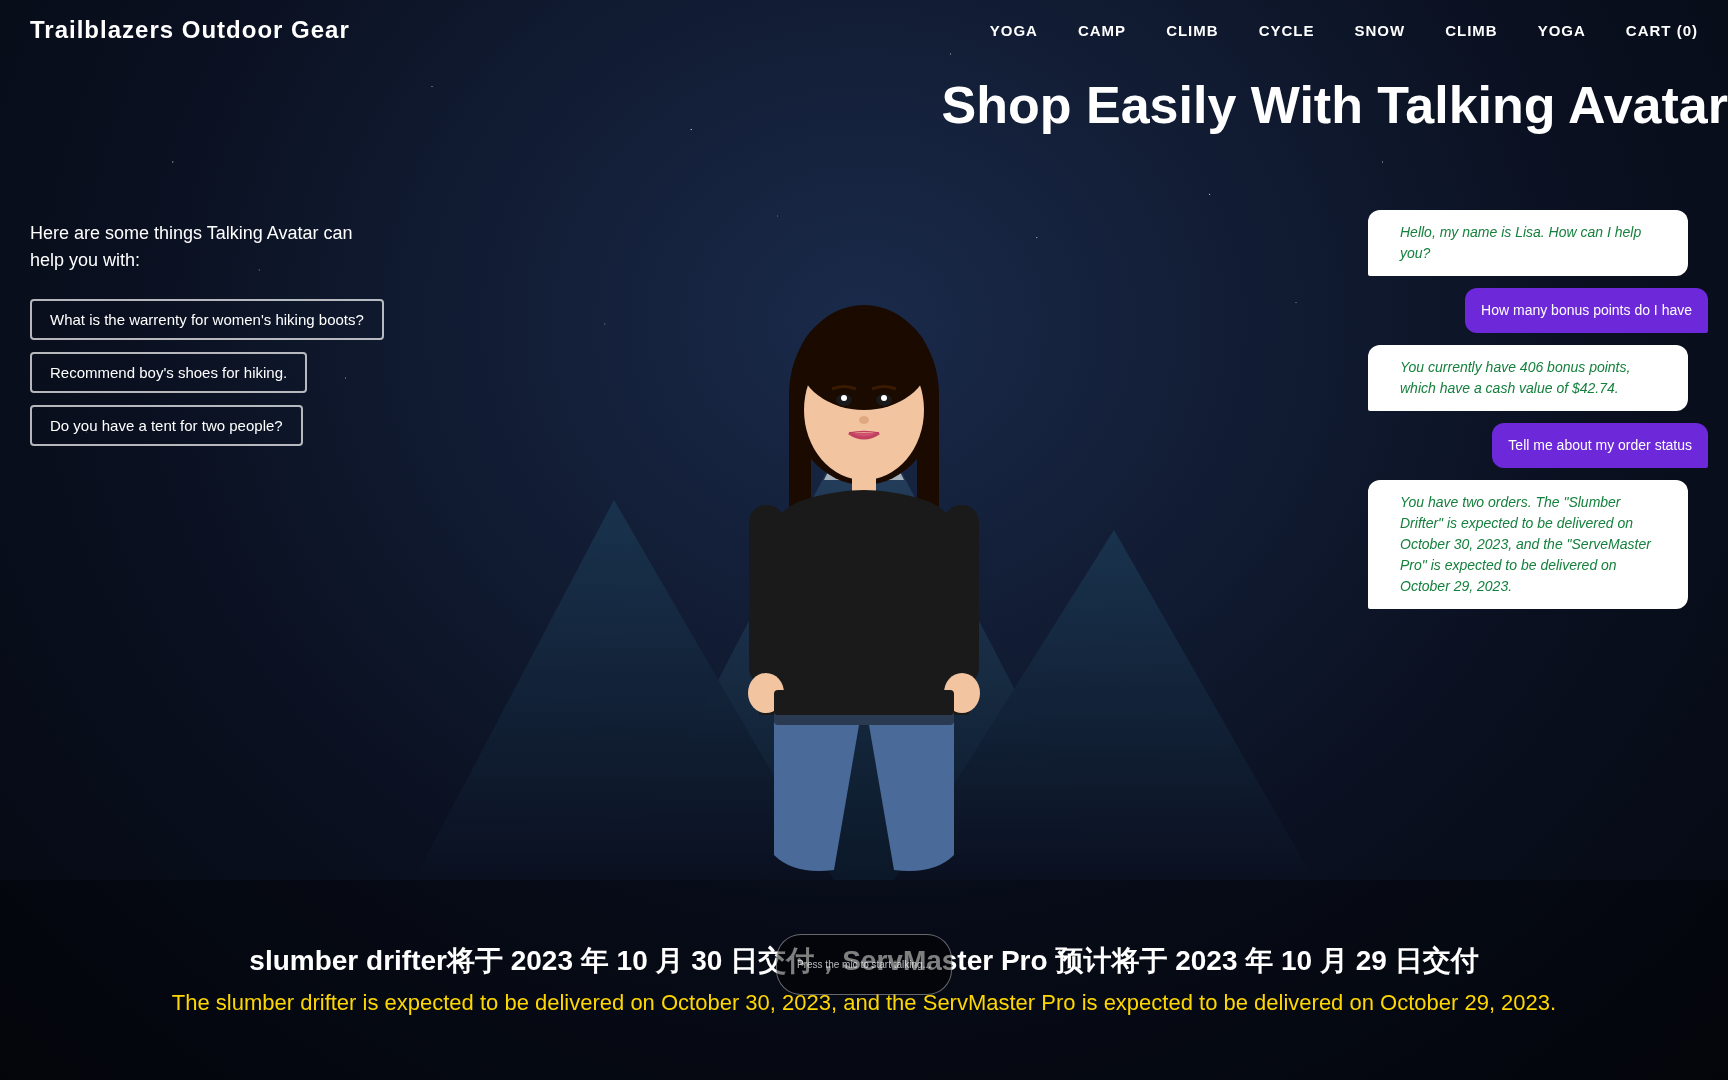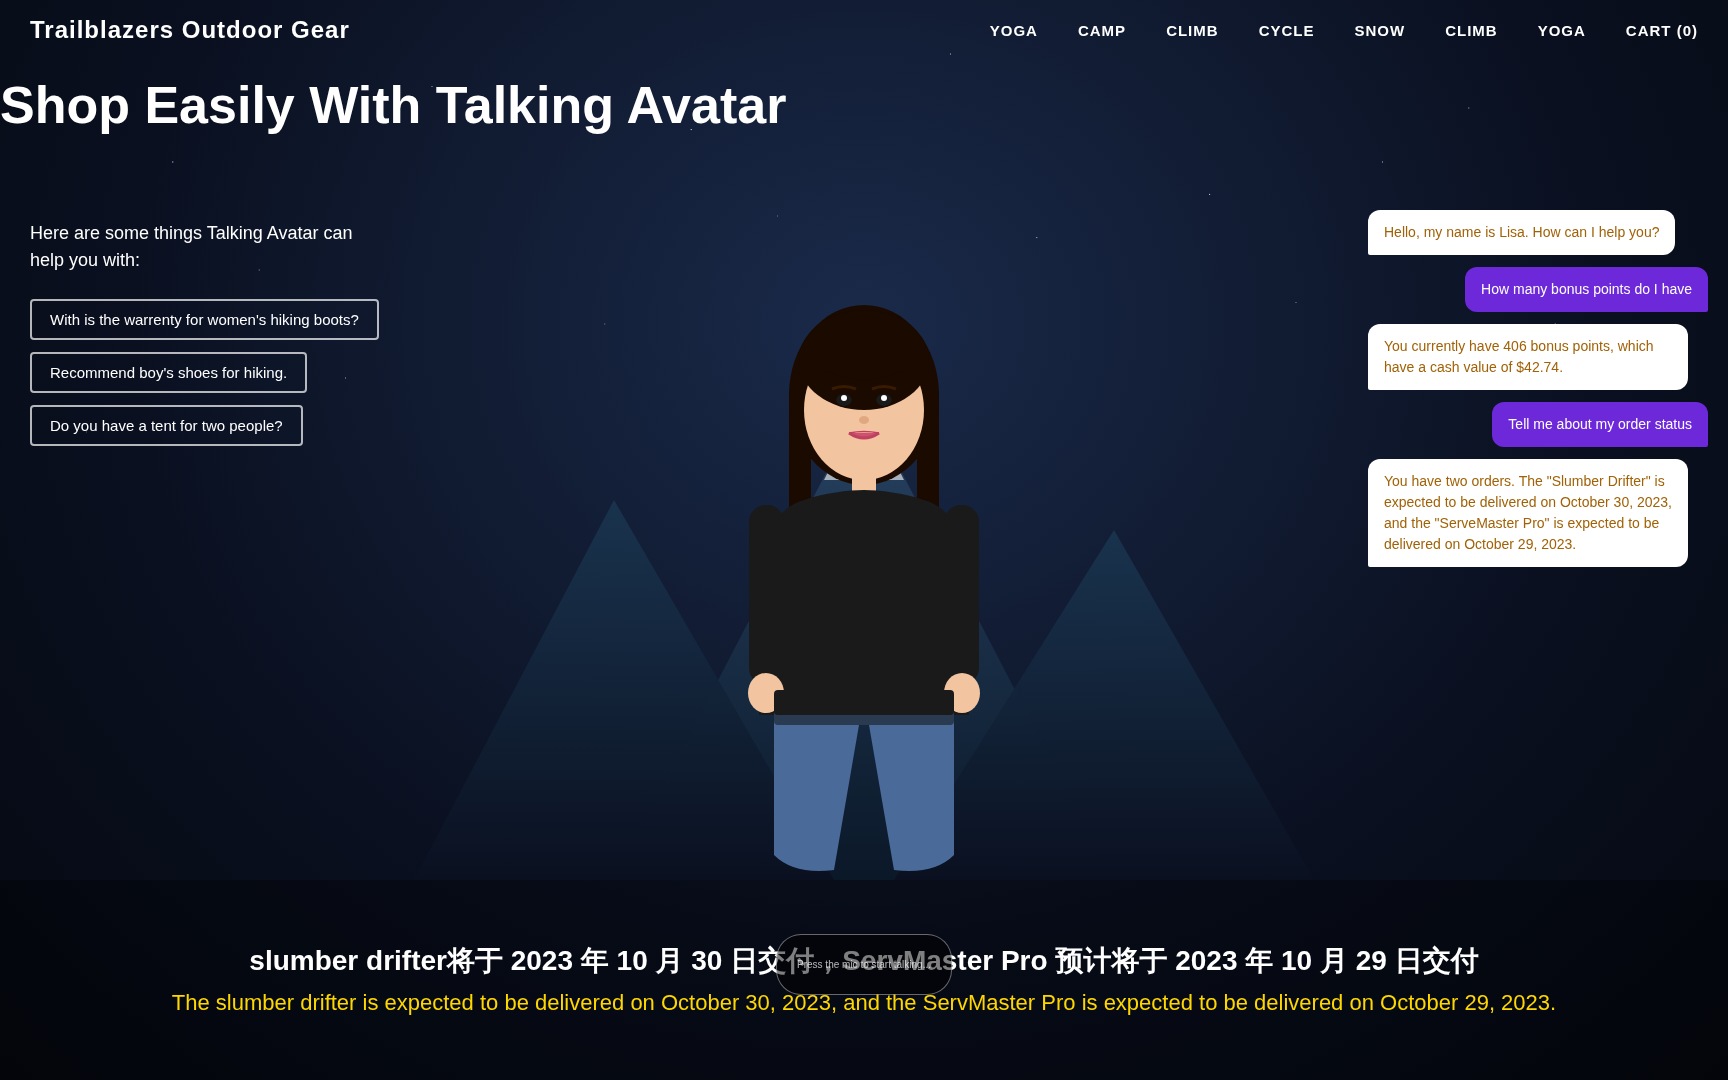--- a/index.html
+++ b/index.html
@@ -95,21 +95,21 @@
       cursor: pointer;
       text-decoration: none;
     }
 
     
     .page-title {
       position: absolute;
       top: 75px;
       left: 0;
       right: 0;
-      text-align: left;
+      text-align: right;
       color: white;
       font-size: 52px;
       font-weight: bold;
       z-index: 5;
     }
 
     
     .left-panel {
       position: absolute;
       top: 200px;
@@ -149,27 +149,28 @@
       width: 380px;
       z-index: 10;
       padding: 10px 20px;
       display: flex;
       flex-direction: column;
       gap: 12px;
     }
 
     .chat-bubble-bot {
       background: white;
-      color: #a16207;
-      padding: 12px 16px;
+      color: #15803d;
+      padding: 12px 32px;
       border-radius: 12px 12px 12px 2px;
       font-size: 14px;
       line-height: 1.5;
       max-width: 320px;
       align-self: flex-start;
+      font-style: italic;
     }
 
     .chat-bubble-user {
       background: #6d28d9;
       color: white;
       padding: 12px 16px;
       border-radius: 12px 12px 2px 12px;
       font-size: 14px;
       line-height: 1.5;
       max-width: 320px;
@@ -277,21 +278,21 @@
     <a class="nav-link">CLIMB</a>
     <a class="nav-link">YOGA</a>
     <a class="nav-link">CART (0)</a>
   </div>
 </nav>
 
 <h1 class="page-title">Shop Easily With Talking Avatar</h1>
 
 <div class="left-panel">
   <p class="left-description">Here are some things Talking Avatar can help you with:</p>
-  <button class="suggestion-btn">With is the warrenty for women's hiking boots?</button>
+  <button class="suggestion-btn">What is the warrenty for women's hiking boots?</button>
   <button class="suggestion-btn">Recommend boy's shoes for hiking.</button>
   <button class="suggestion-btn">Do you have a tent for two people?</button>
 </div>
 
 <div class="chat-panel">
   <div class="chat-bubble-bot">Hello, my name is Lisa. How can I help you?</div>
   <div class="chat-bubble-user">How many bonus points do I have</div>
   <div class="chat-bubble-bot">You currently have 406 bonus points, which have a cash value of $42.74.</div>
   <div class="chat-bubble-user">Tell me about my order status</div>
   <div class="chat-bubble-bot">You have two orders. The "Slumber Drifter" is expected to be delivered on October 30, 2023, and the "ServeMaster Pro" is expected to be delivered on October 29, 2023.</div>

